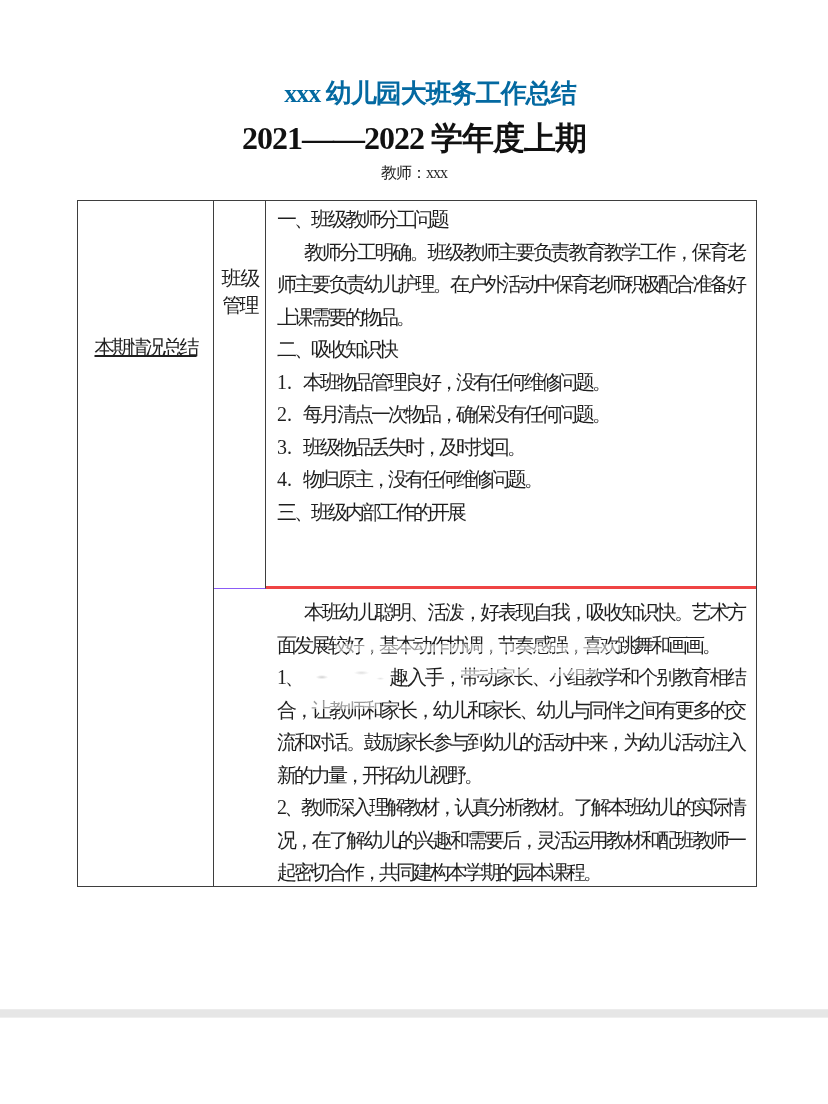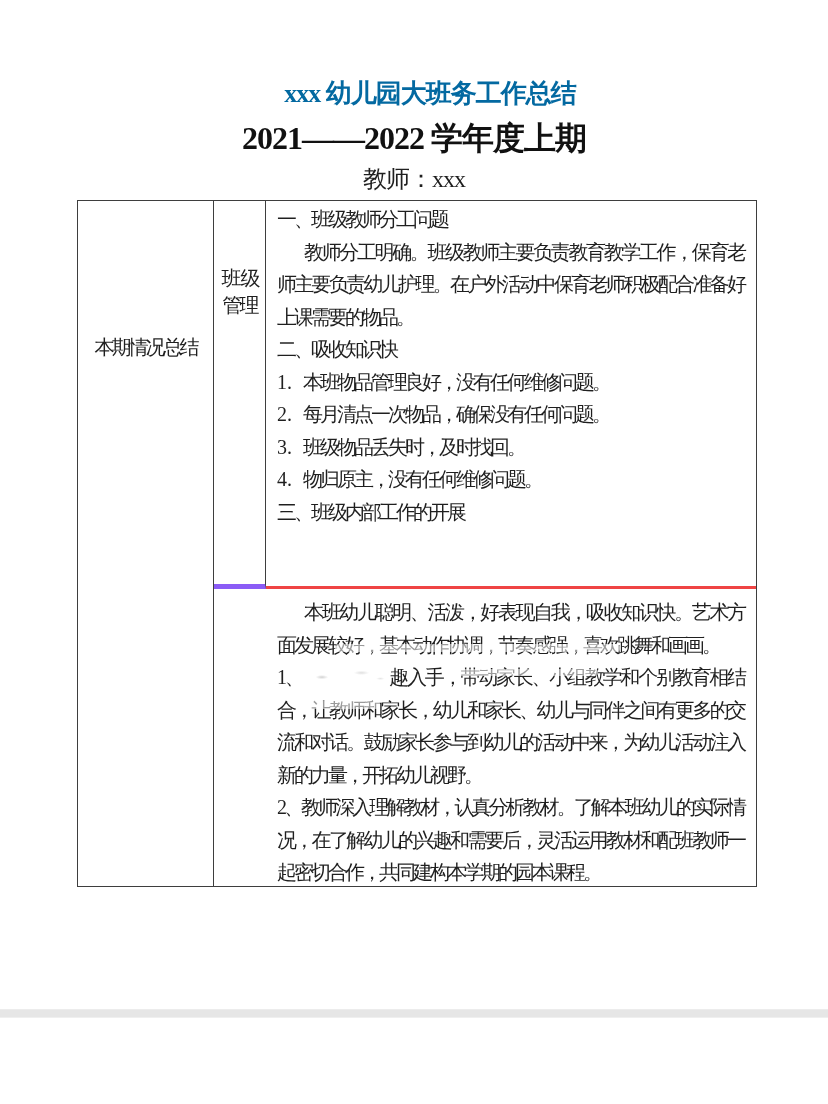--- a/index.html
+++ b/index.html
@@ -36,21 +36,21 @@
     font-weight: bold;
     letter-spacing: -1px;
     color: #111111;
   }
   .teacher-line {
     position: absolute;
     left: 0; top: 163px;
     width: 828px;
     margin: 0;
     text-align: center;
-    font-size: 24px;
+    font-size: 16px;
     letter-spacing: -1px;
     color: #1f1f1f;
   }
 
   
   .summary-table {
     position: absolute;
     left: 77px; top: 200px;
     width: 680px; height: 687px;
     box-sizing: border-box;
@@ -62,28 +62,29 @@
     letter-spacing: -3px;
     line-height: 32.5px;
   }
   .cell { box-sizing: border-box; overflow: hidden; }
 
   .c-left {
     grid-column: 1; grid-row: 1 / 3;
     border-right: 1px solid #3e3e3e;
     text-align: center;
     padding-top: 130px;
+    text-decoration: underline;
   }
   .c-cat {
     grid-column: 2;
     border-right: 1px solid #3e3e3e;
     text-align: center;
     line-height: 27px;
   }
-  .c-cat1 { grid-row: 1; border-bottom: 5px solid #8b5cf6; padding-top: 64px; }
+  .c-cat1 { grid-row: 1; border-bottom: 1px solid #8b5cf6; padding-top: 64px; }
   .c-cat2 { grid-row: 2; padding-top: 148px; }
 
   .c-body {
     grid-column: 3;
     padding: 2px 12px 0 11px;
     text-align: justify;
   }
   .c-body1 { grid-row: 1; border-bottom: 3px solid #ef4444; }
   .c-body2 { grid-row: 2; padding-top: 7px; }
 

